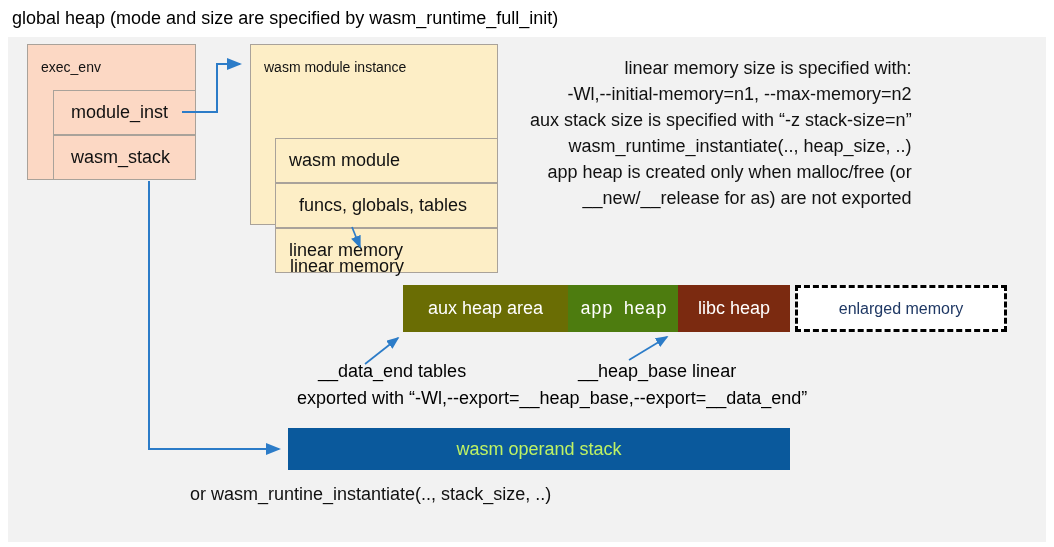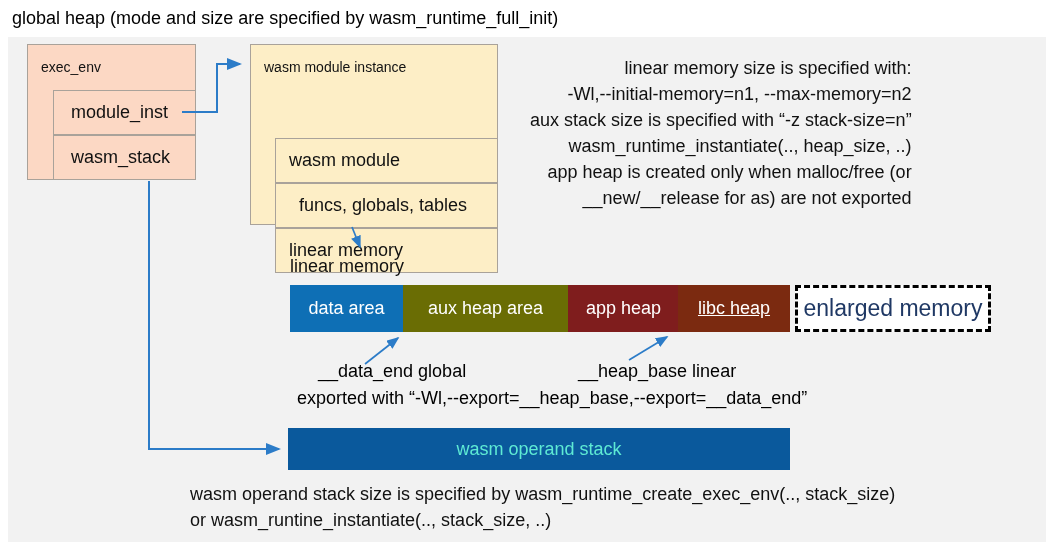--- a/index.html
+++ b/index.html
@@ -19,28 +19,28 @@
         font-size:18px;line-height:43px;padding-left:13px;white-space:nowrap;}
   .ibox.salmon{background:#fcd8c4;padding-left:17px;}
   .ibox.cream{background:#fdeec6;margin-top:48px;}
   
   .rnotes{position:absolute;left:530px;top:55px;font-size:18px;line-height:26px;}
   .rline{white-space:pre;text-align:right;}
   
   .lm-label{position:absolute;left:290px;top:256px;font-size:18px;}
   .seg{position:absolute;top:285px;height:47px;box-sizing:border-box;
        color:#fff;font-size:18px;display:flex;align-items:center;justify-content:center;white-space:nowrap;}
-  .enlarged{position:absolute;top:285px;height:47px;left:795px;width:196px;box-sizing:border-box;
+  .enlarged{position:absolute;top:285px;height:47px;left:795px;width:212px;box-sizing:border-box;
        background:#fff;border:3px dashed #000;display:flex;align-items:center;justify-content:center;
-       font-size:23px;white-space:nowrap;}
+       font-size:16px;white-space:nowrap;}
   
   .ann{position:absolute;font-size:18px;white-space:nowrap;color:#000;}
   
   .opstack{position:absolute;left:288px;top:428px;width:502px;height:42px;background:#0a599c;
-       color:#5eead4;font-size:18px;display:flex;align-items:center;justify-content:center;}
+       color:#bef264;font-size:18px;display:flex;align-items:center;justify-content:center;}
   .bnotes{position:absolute;left:190px;top:481px;font-size:18px;line-height:26px;}
   .bline{white-space:pre;}
   svg.arrows{position:absolute;left:0;top:0;pointer-events:none;}
 </style>
 </head>
 <body>
 
 <div id="stage">
 
   <div class="panel"></div>
@@ -64,36 +64,34 @@
     <div class="rline">linear memory size is specified with:</div>
     <div class="rline">   -Wl,--initial-memory=n1, --max-memory=n2</div>
     <div class="rline">aux stack size is specified with “-z stack-size=n”</div>
     <div class="rline">   wasm_runtime_instantiate(.., heap_size, ..)</div>
     <div class="rline">app heap is created only when malloc/free (or</div>
     <div class="rline">__new/__release for as) are not exported</div>
   </div>
 
   <div class="lm-label">linear memory</div>
 
-  <div class="seg" style="left: 290px; width: 113px; background: rgb(14, 111, 181);">data area</div>
   <div class="seg" style="left: 403px; width: 165px; background: rgb(106, 109, 4);">aux heap area</div>
-  <div class="seg" style="left: 568px; width: 111px; background: #7f1d1d;">app heap</div>
-  <div class="seg" style="left: 678px; width: 112px; background: rgb(123, 42, 16); text-decoration: underline;">libc heap</div>
+  <div class="seg" style="left: 568px; width: 111px; background: #4d7c0f; font-family: Liberation Mono, monospace;">app heap</div>
+  <div class="seg" style="left: 678px; width: 112px; background: rgb(123, 42, 16);">libc heap</div>
   <div class="enlarged">
     <span style="color: rgb(31, 56, 100);">enlarged memory</span>
   </div>
 
-  <div class="ann" style="left:318px;top:361px;">__data_end global</div>
+  <div class="ann" style="left:318px;top:361px;">__data_end tables</div>
   <div class="ann" style="left:578px;top:361px;">__heap_base linear</div>
   <div class="ann" style="left:297px;top:388px;">exported with “-Wl,--export=__heap_base,--export=__data_end”</div>
 
   <div class="opstack">wasm operand stack</div>
 
   <div class="bnotes">
-    <div class="bline">wasm operand stack size is specified by wasm_runtime_create_exec_env(.., stack_size)</div>
     <div class="bline">or wasm_runtine_instantiate(.., stack_size, ..)</div>
   </div>
 
   <svg class="arrows" width="1054" height="547">
     <defs>
       <marker id="ah" markerWidth="9" markerHeight="8" refX="6.5" refY="3" orient="auto">
         <path d="M0,0 L7.5,3 L0,6 z" fill="#2c7cc8"></path>
       </marker>
     </defs>
     <polyline points="182,112 217,112 217,64 240,64" fill="none" stroke="#2c7cc8" stroke-width="2" marker-end="url(#ah)"></polyline>

